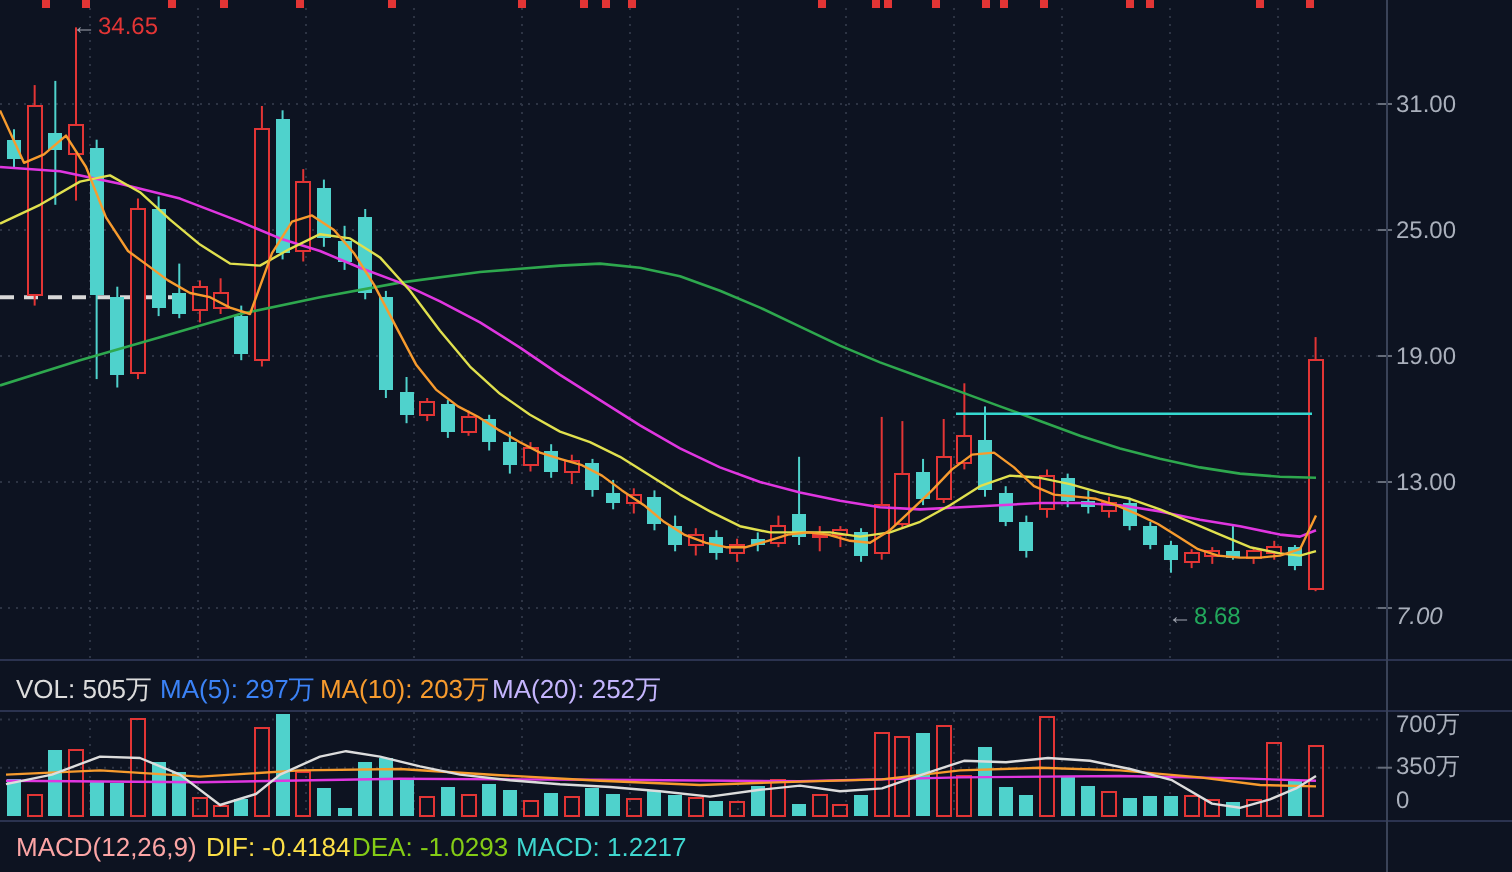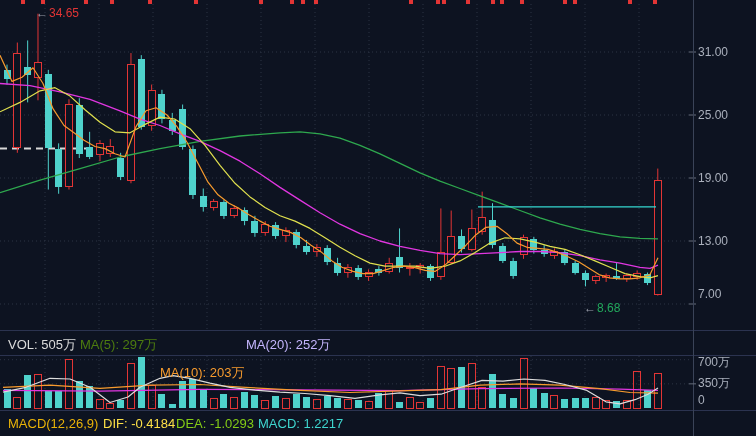--- a/index.html
+++ b/index.html
@@ -287,32 +287,32 @@
     <span class="arrow">←</span><span class="val" style="color:#e23535;">34.65</span>
   </div>
   <div class="annotation" style="left:584px;top:301px;">
     <span class="arrow">←</span><span class="val" style="color:#22a85c;">8.68</span>
   </div>
 
   <div class="axis-label" style="top:45px;">31.00</div>
   <div class="axis-label" style="top:108px;">25.00</div>
   <div class="axis-label" style="top:171px;">19.00</div>
   <div class="axis-label" style="top:234px;">13.00</div>
-  <div class="axis-label" style="top:287px;">7.00</div>
+  <div class="axis-label" style="top:301px;font-style:italic;">7.00</div>
 
   <div class="axis-label" style="top:355px;">700万</div>
   <div class="axis-label" style="top:376px;">350万</div>
   <div class="axis-label" style="top:393px;">0</div>
 
   <div class="legend-row" style="top:336px;">
     <span class="legend-item" style="left:8px;color:#dcdcdc;">VOL: 505万</span>
-    <span class="legend-item" style="left:80px;color:#4d7c0f;">MA(5): 297万</span>
-    <span class="legend-item" style="left:160px;color:#f79b2e;margin-top:28px;">MA(10): 203万</span>
+    <span class="legend-item" style="left:80px;color:#3b82f6;">MA(5): 297万</span>
+    <span class="legend-item" style="left:160px;color:#f79b2e;">MA(10): 203万</span>
     <span class="legend-item" style="left:246px;color:#c4b5fd;">MA(20): 252万</span>
   </div>
 
   <div class="legend-row" style="top:416px;">
-    <span class="legend-item" style="left:8px;color:#eab308;">MACD(12,26,9)</span>
+    <span class="legend-item" style="left:8px;color:#fca5a5;">MACD(12,26,9)</span>
     <span class="legend-item" style="left:103px;color:#fde047;">DIF: -0.4184</span>
     <span class="legend-item" style="left:176px;color:#84cc16;">DEA: -1.0293</span>
     <span class="legend-item" style="left:258px;color:#3fd6cf;">MACD: 1.2217</span>
   </div>
 </div>
 
 </body></html>

